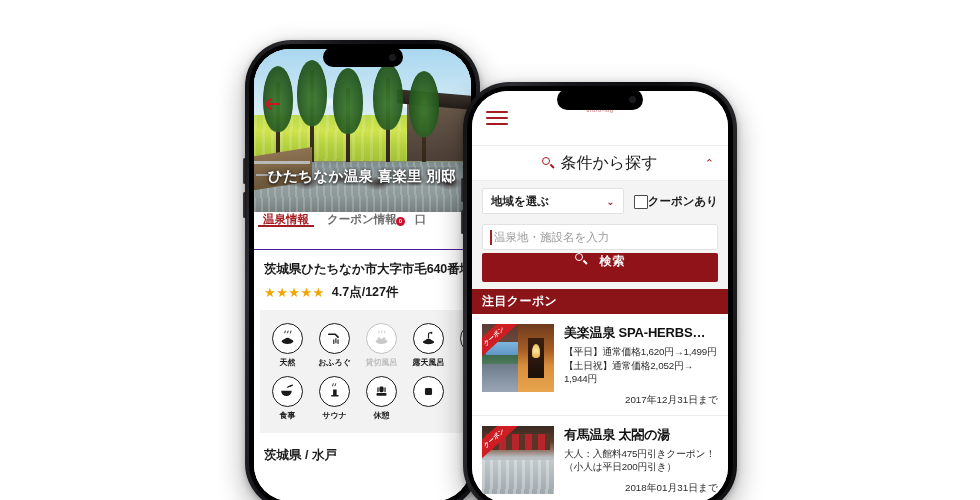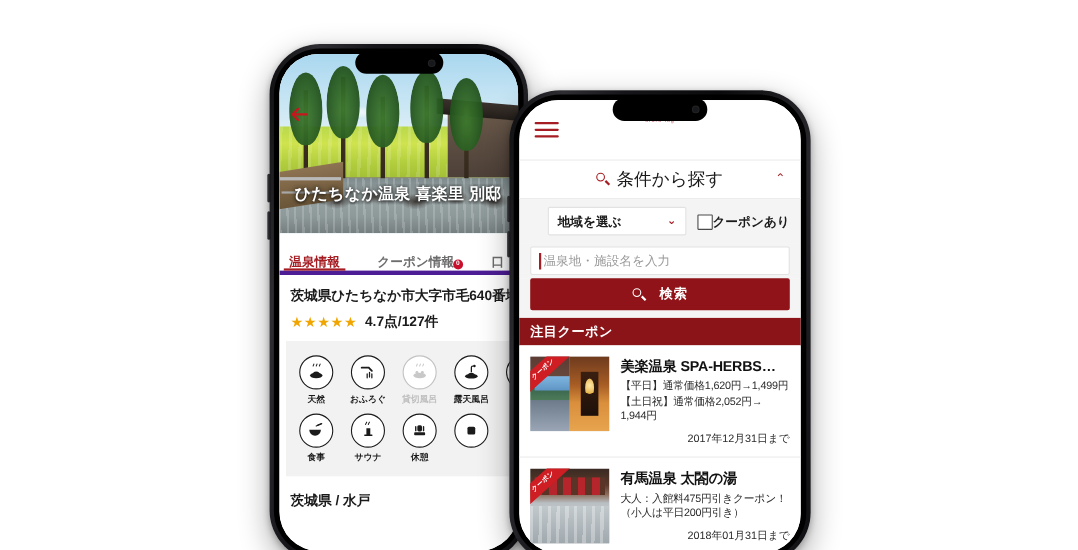--- a/index.html
+++ b/index.html
@@ -98,21 +98,21 @@
     width: 16px; height: 14px;
   }
   .hero-title {
     position: absolute; left: 0; right: 0; bottom: 26px; z-index: 12;
     color: #fff; font-size: 14.5px; font-weight: 700; letter-spacing: .3px;
     text-shadow: 0 1px 3px rgba(0,0,0,.85), 0 0 6px rgba(0,0,0,.6);
     padding-left: 14px; white-space: nowrap; overflow: hidden;
   }
 
   .tabs { display: flex; height: 38px; background:#fff; flex:0 0 38px;
-    border-bottom: 4px solid #4c1d95; align-items: flex-end; gap: 16px; }
+    border-bottom: 1px solid #4c1d95; align-items: flex-start; }
   .tab { position: relative; display:flex; align-items:center; justify-content:center;
     font-size: 11.5px; color:#6d6d6d; font-weight:700; padding: 0 9px; white-space:nowrap; }
   .tab.active { color:#a51d23; }
   .tab.active:after { content:""; position:absolute; left:4px; right:4px; bottom:0;
     height:2.5px; background:#a51d23; }
   .tab .dot {
     position:absolute; top:5px; right:1px; width:9px; height:9px; border-radius:50%;
     background:#c8102e; color:#fff; font-size:6px; line-height:9px; text-align:center; font-weight:700;
   }
 
@@ -158,35 +158,35 @@
   .mag i { position:absolute; left:0; top:0; width:8px; height:8px; border:1.8px solid #a51d23; border-radius:50%; }
   .mag b { position:absolute; right:0px; bottom:0px; width:5px; height:1.8px; background:#a51d23;
     transform: rotate(45deg); transform-origin: right center; }
   .chev-up { position:absolute; right:14px; top:50%; transform:translateY(-50%);
     color:#a51d23; font-size:11px; line-height:1; }
 
   .fp-filters { flex:0 0 40px; background:#f4f4f4; display:flex; align-items:center;
     gap:10px; padding: 0 10px; }
   .region-select { flex: 1 1 auto; height: 26px; background:#fff; border:1px solid #e2e2e2;
     border-radius:2px; display:flex; align-items:center; justify-content:space-between;
-    padding: 0 8px; font-size: 11.5px; font-weight:700; color:#1a1a1a;margin-left:16px; }
+    padding: 0 8px; font-size: 11.5px; font-weight:700; color:#1a1a1a; }
   .region-select .cd { color:#a51d23; font-size:10px; }
   .cpn-check { display:flex; align-items:flex-end; gap:0; flex: 0 0 auto; }
   .cpn-check .box { width: 14px; height:14px; border:1.6px solid #4a4a4a; background:#fff; border-radius:1px; }
   .cpn-check .lb { font-size: 11.5px; font-weight:700; color:#1a1a1a; white-space:nowrap; }
 
   .fp-input-wrap { flex:0 0 32px; background:#f4f4f4; padding: 0 10px; display:flex; align-items:center; }
   .fp-input { width:100%; height: 26px; background:#fff; border:1px solid #e2e2e2; border-radius:2px;
     display:flex; align-items:center; padding-left: 8px; position:relative; }
   .caret { position:absolute; left: 7px; top: 5px; width: 2px; height: 15px; background:#a51d23; }
   .fp-input .ph { font-size: 11.5px; color:#9a9a9a; padding-left: 3px; }
 
   .fp-btn-wrap { flex:0 0 36px; background:#f4f4f4; padding: 0 10px 6px 10px; }
   .search-btn { width:100%; height: 29px; background:#8f1318; border-radius:2px;
-    display:flex; align-items:center; justify-content:center; gap: 7px; }
+    display:flex; align-items:flex-start; justify-content:center; gap: 7px; }
   .search-btn .mag i { border-color:#fff; }
   .search-btn .mag b { background:#fff; }
   .search-btn .t { color:#fff; font-size: 12px; font-weight:700; letter-spacing:1px; }
 
   .sect-head { flex:0 0 25px; background:#8b1419; display:flex; align-items:center;
     padding-left: 10px; }
   .sect-head .t { color:#fff; font-size: 12px; font-weight:700; letter-spacing:.4px; }
 
   .cpn-list { flex: 1 1 auto; background:#fff; overflow:hidden; }
   .cpn { display:flex; gap:10px; padding: 10px 10px 9px 10px; border-bottom: 1px solid #ececec; }

